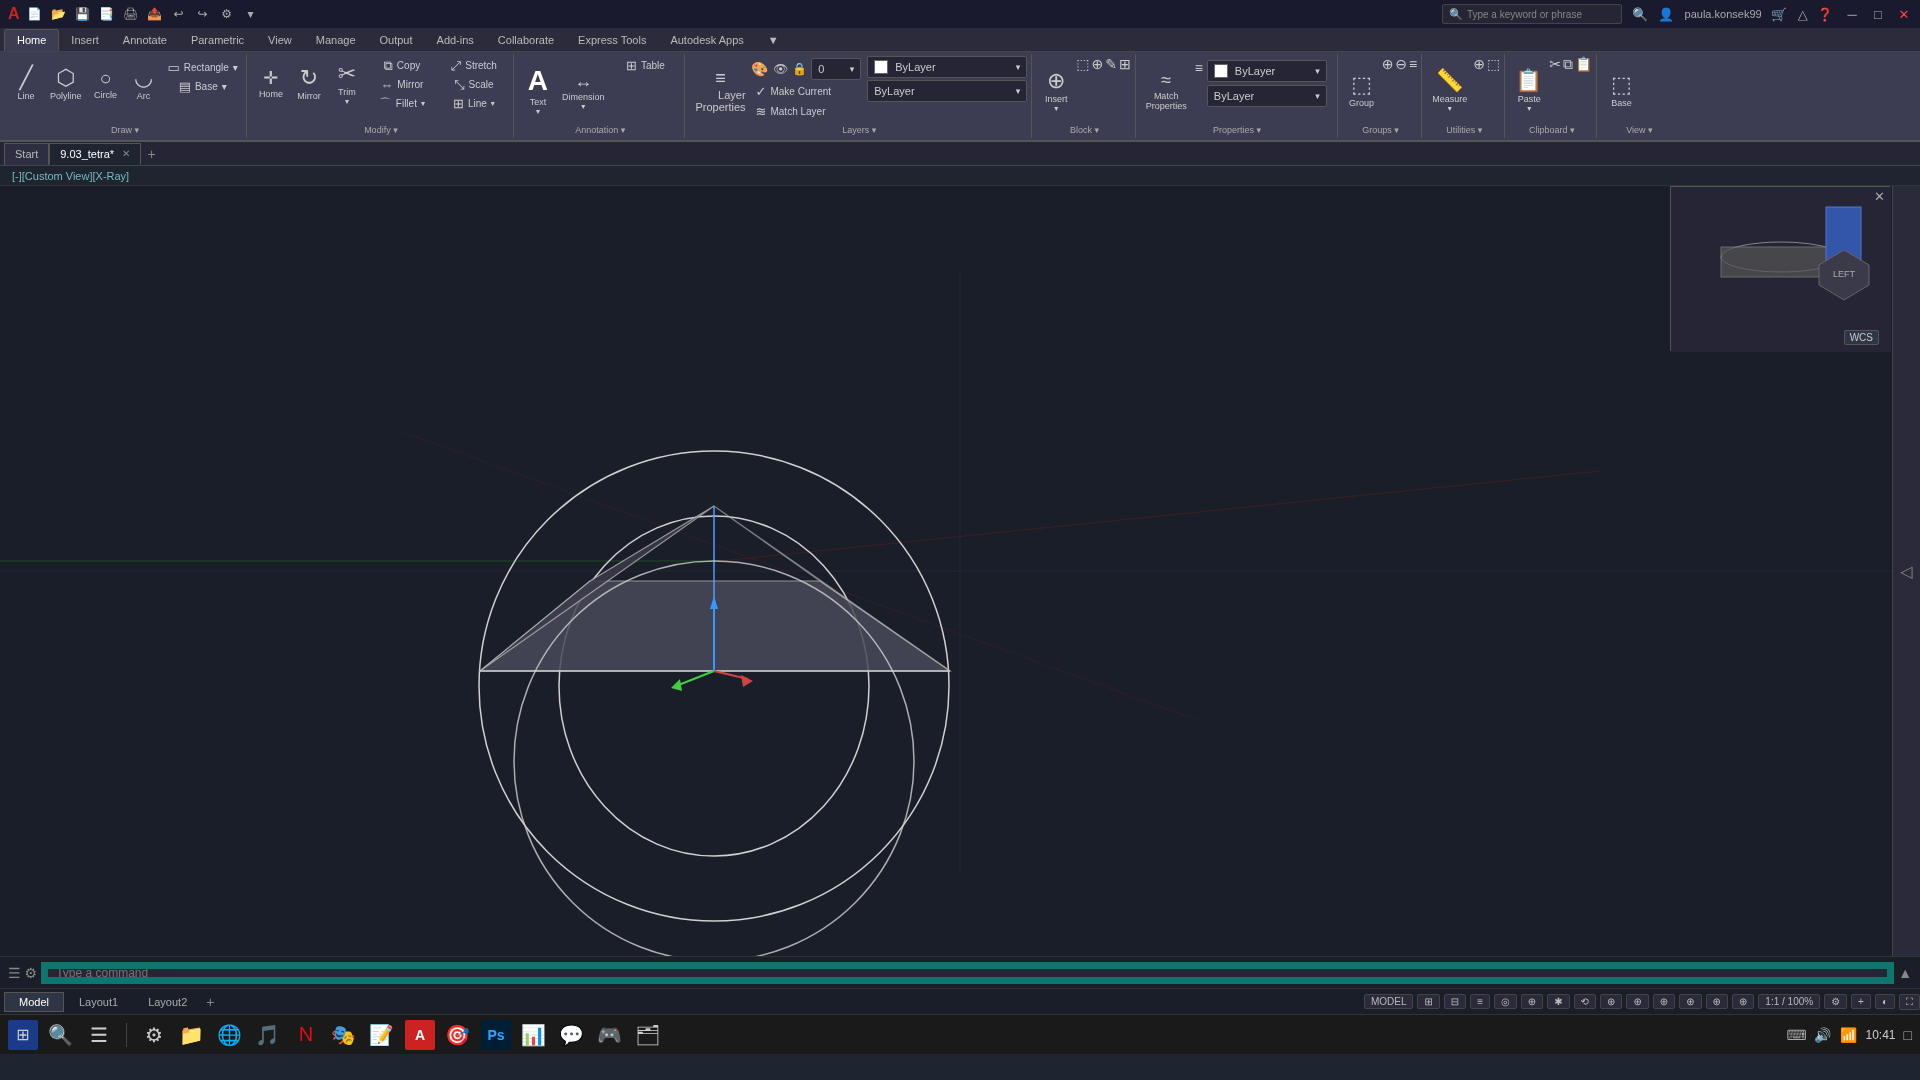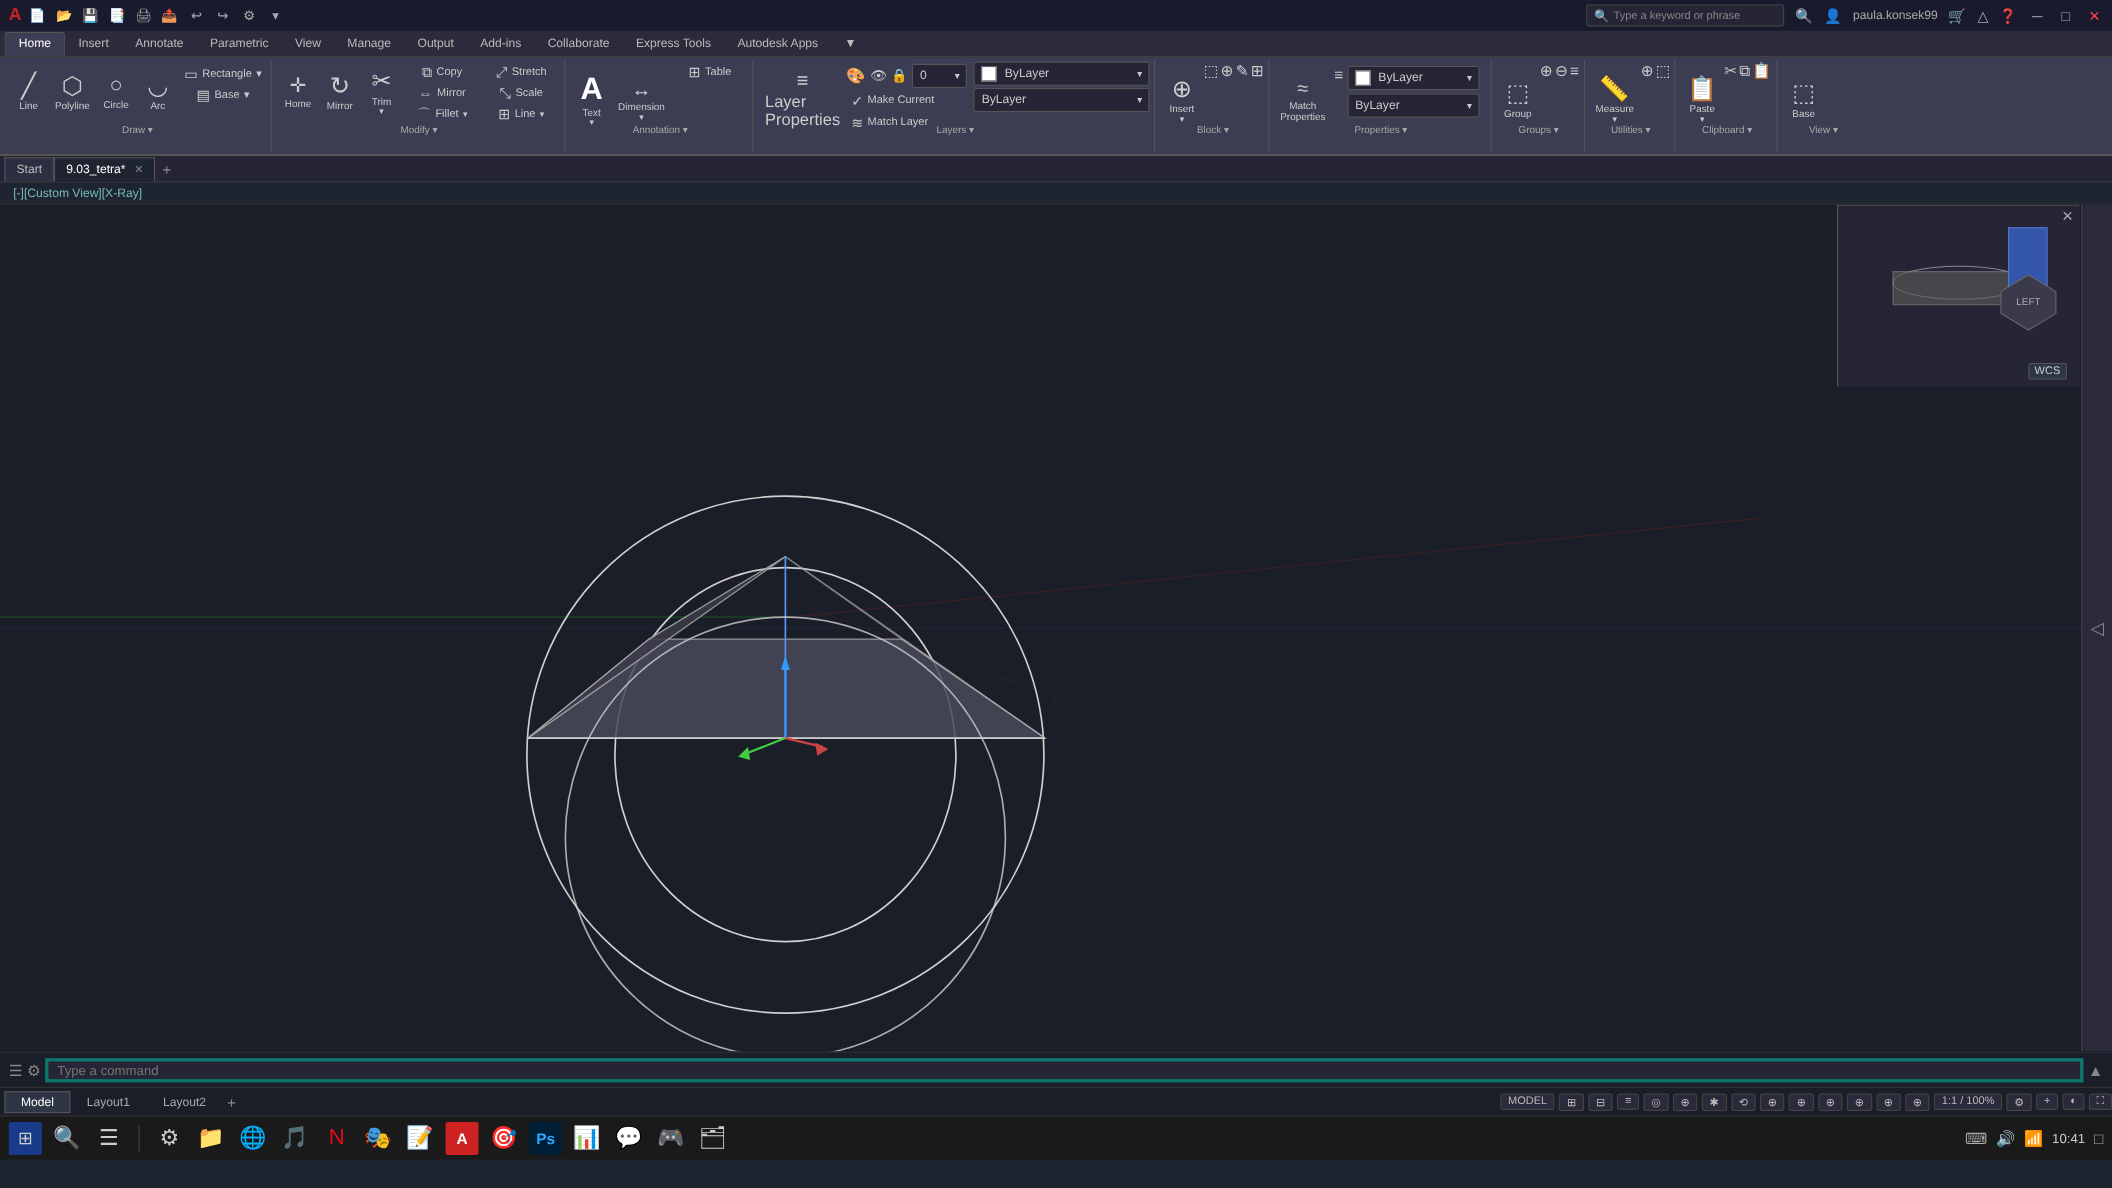--- a/index.html
+++ b/index.html
@@ -64,21 +64,21 @@
       display: flex;
       flex-direction: column;
       align-items: flex-start;
       padding: 2px 4px;
       border-right: 1px solid #555;
       min-width: 50px;
       position: relative;
     }
     .ribbon-group-label {
       position: absolute;
-      bottom: 15px;
+      bottom: 3px;
       left: 0; right: 0;
       text-align: center;
       font-size: 9px;
       color: #aaa;
     }
     .ribbon-group-content {
       display: flex;
       flex-wrap: wrap;
       gap: 2px;
       padding-bottom: 14px;
@@ -213,21 +213,21 @@
       background: #1a1e28;
       display: flex;
       align-items: center;
       gap: 4px;
       padding: 0 8px;
       border-top: 1px solid #333;
     }
     #cmd-input {
       flex: 1;
       background: #252535;
-      border: 3px solid #0f766e;
+      border: 7px solid #0f766e;
       color: #eab308;
       font-size: 12px;
       height: 22px;
       padding: 0 8px;
     }
     .cmd-icon { font-size: 14px; color: #888; cursor: pointer; }
 
     
     #bottom-tabs {
       height: 26px;
@@ -451,21 +451,21 @@
       </div>
     </div>
     <span class="ribbon-group-label">Annotation ▾</span>
   </div>
 
   <div class="ribbon-group" style="min-width:280px;">
     <div class="ribbon-group-content">
       <div style="display:flex;gap:2px;align-items:flex-start;">
         <div class="ribbon-btn" style="height:70px;">
           <span class="icon" style="font-size:18px;">≡</span>
-          <span style="font-size:15px;text-align:left;">Layer<br>Properties</span>
+          <span style="font-size:11px;text-align:right;">Layer<br>Properties</span>
         </div>
         <div style="display:flex;flex-direction:column;gap:2px;padding-top:2px;">
           <div style="display:flex;align-items:center;gap:4px;">
 
             <span style="font-size:14px;cursor:pointer;">🎨</span>
             <span style="font-size:12px;">👁</span>
             <span style="font-size:12px;">🔒</span>
             <div class="layer-dropdown" style="min-width:50px;">
               <span>0</span>
               <span class="chevron">▾</span>

